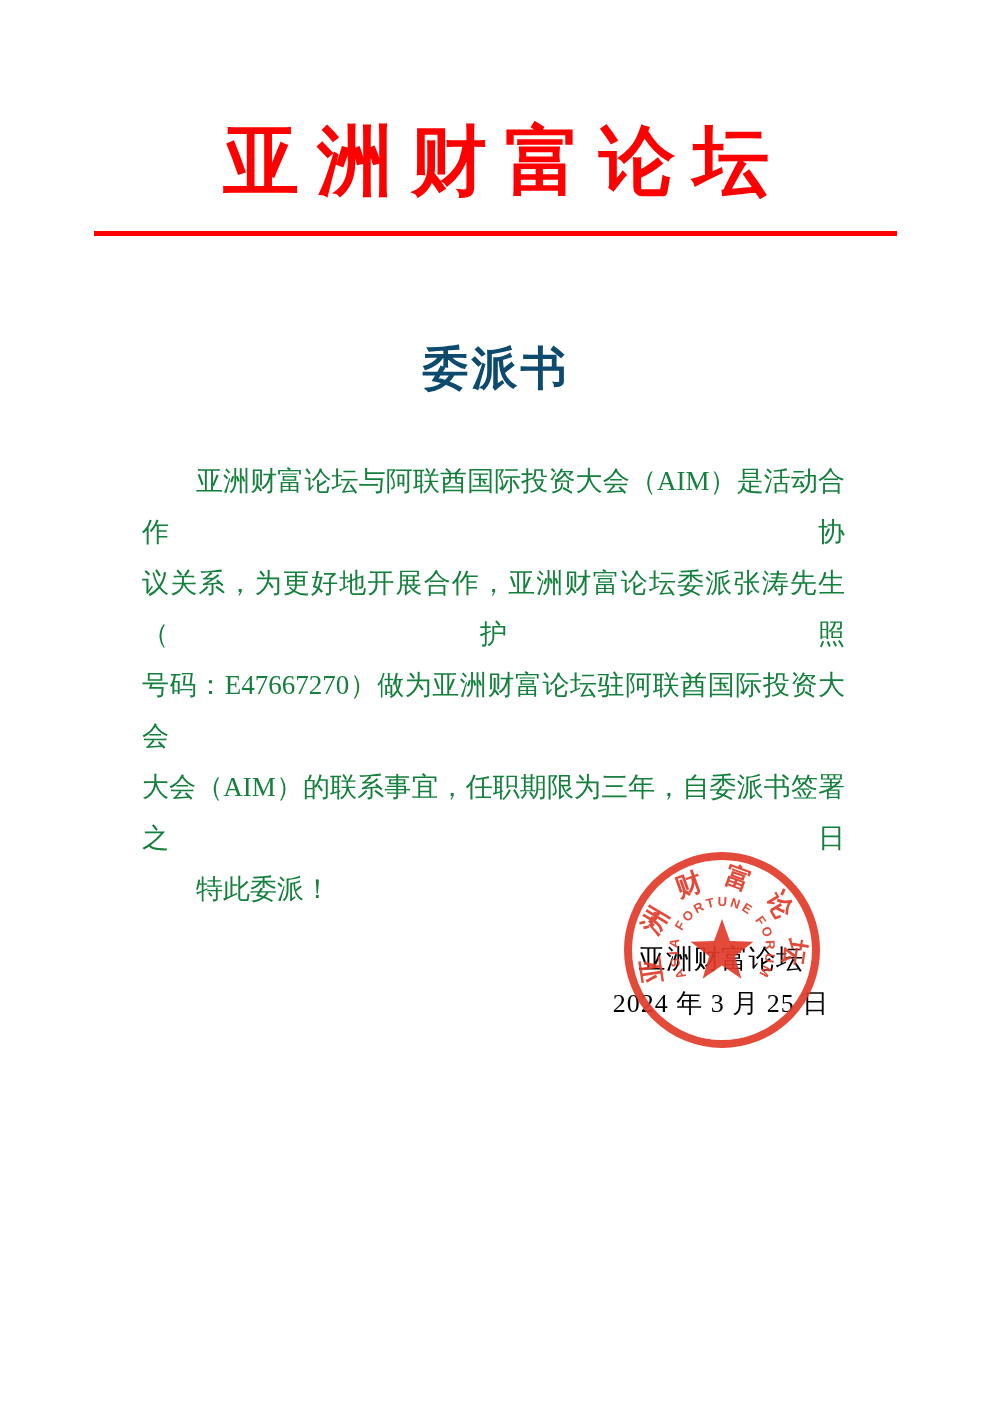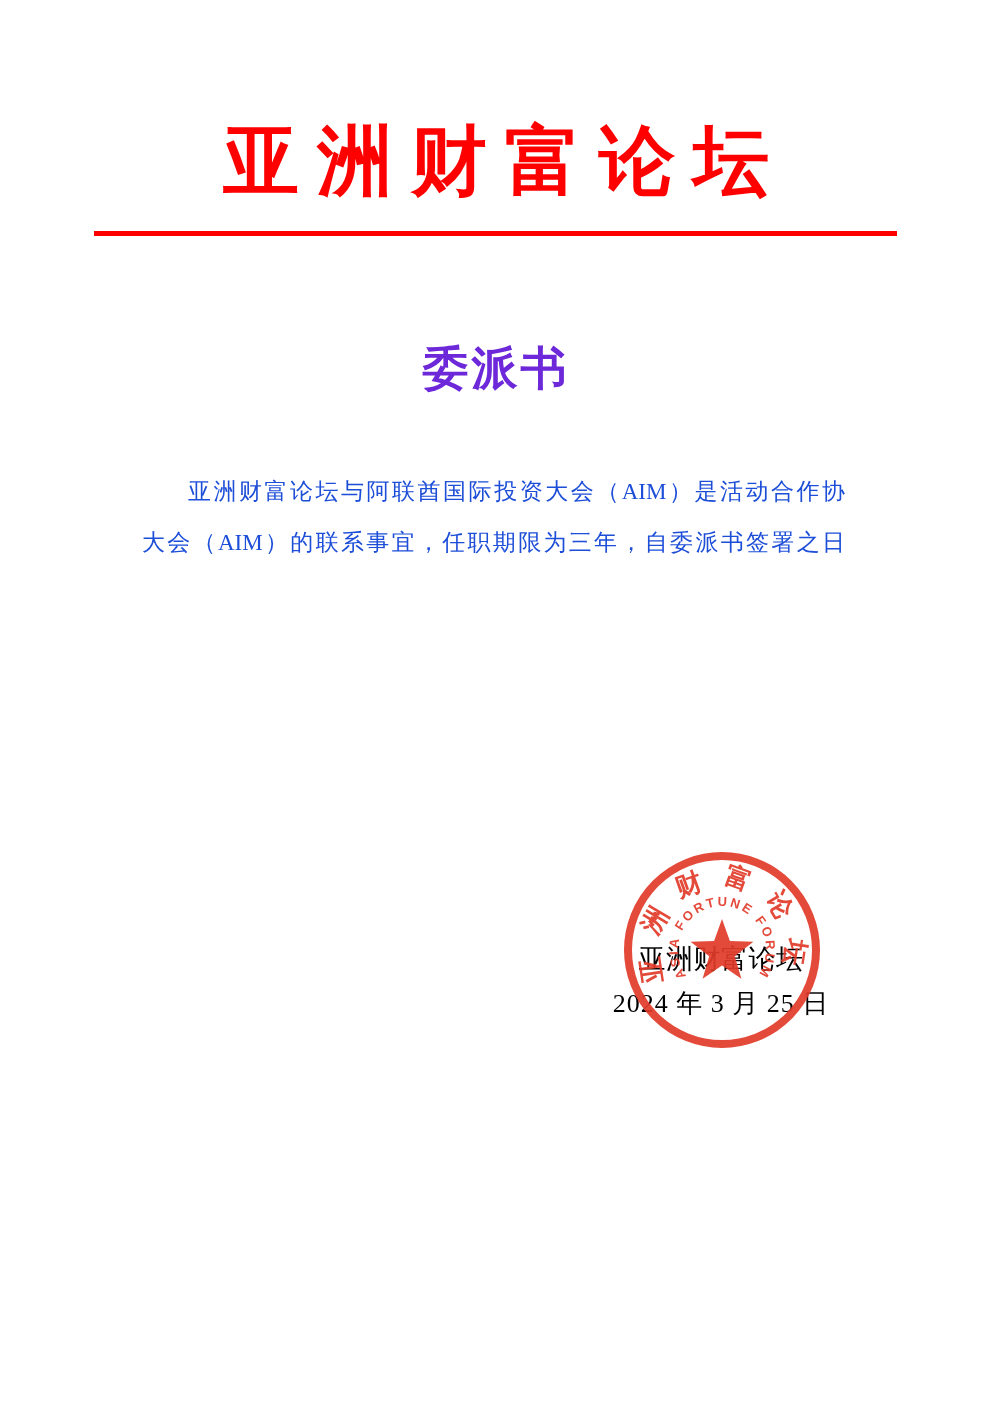--- a/index.html
+++ b/index.html
@@ -41,31 +41,31 @@
   .doc-title {
     position: absolute;
     top: 338px;
     left: 0;
     width: 100%;
     text-align: center;
     font-family: "Liberation Sans", "DejaVu Sans", sans-serif;
     font-size: 46px;
     font-weight: 700;
     letter-spacing: 3px;
-    color: #6d28d9;
+    color: #0c4a6e;
   }
   
   .body-block {
     position: absolute;
-    top: 466px;
+    top: 456px;
     left: 142px;
     width: 703px;
-    font-size: 23px;
+    font-size: 27px;
     line-height: 51px;
-    color: #1d4ed8;
+    color: #15803d;
   }
   .body-line {
     width: 100%;
   }
   .jline {
     text-align: justify;
     text-align-last: justify;
   }
   .indent {
     text-indent: 2em;
@@ -121,21 +121,24 @@
 <div class="page">
 
   <div class="letterhead">亚洲财富论坛</div>
 
   <div class="letterhead-rule"></div>
 
   <div class="doc-title">委派书</div>
 
   <div class="body-block">
     <div class="body-line jline indent">亚洲财富论坛与阿联酋国际投资大会（AIM）是活动合作协</div>
+    <div class="body-line jline">议关系，为更好地开展合作，亚洲财富论坛委派张涛先生（护照</div>
+    <div class="body-line jline">号码：E47667270）做为亚洲财富论坛驻阿联酋国际投资大会</div>
     <div class="body-line jline">大会（AIM）的联系事宜，任职期限为三年，自委派书签署之日</div>
+    <div class="body-line indent">特此委派！</div>
   </div>
 
   <div class="sig-org">亚洲财富论坛</div>
 
   <div class="sig-date">2024 年 3 月 25 日</div>
 
   <svg class="seal" viewBox="0 0 200 200" xmlns="http://www.w3.org/2000/svg">
     <circle cx="100" cy="100" r="94" fill="none" stroke="#e23b2a" stroke-width="8"></circle>
     <path id="cnArc" d="M 58.85 149.03 A 64 64 0 1 1 141.15 149.03" fill="none"></path>
     <path id="enArc" d="M 78 138.1 A 44 44 0 1 1 122 138.1" fill="none"></path>

